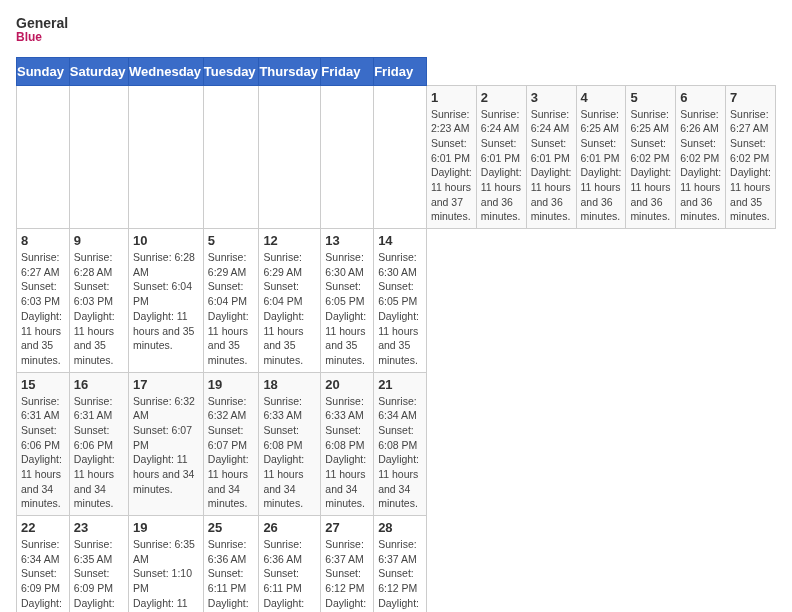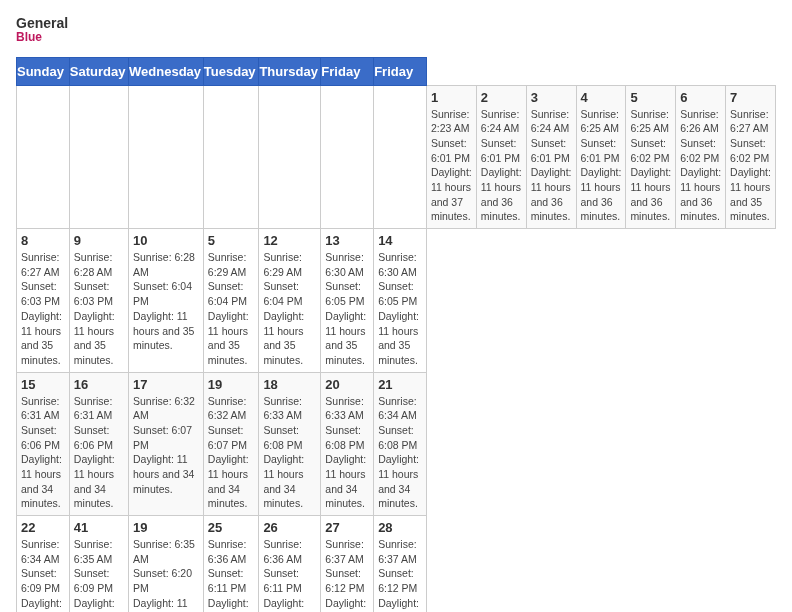--- a/index.html
+++ b/index.html
@@ -238,29 +238,29 @@
       </td>
       </tr>
       <tr>
         <td>
         <div class="day-number">22</div>
         <div class="day-detail">Sunrise: 6:34 AM</div>
         <div class="day-detail">Sunset: 6:09 PM</div>
         <div class="day-detail">Daylight: 11 hours and 34 minutes.</div>
       </td>
         <td>
-        <div class="day-number">41</div>
+        <div class="day-number">23</div>
         <div class="day-detail">Sunrise: 6:35 AM</div>
         <div class="day-detail">Sunset: 6:09 PM</div>
         <div class="day-detail">Daylight: 11 hours and 34 minutes.</div>
       </td>
         <td>
         <div class="day-number">19</div>
         <div class="day-detail">Sunrise: 6:35 AM</div>
-        <div class="day-detail">Sunset: 6:20 PM</div>
+        <div class="day-detail">Sunset: 1:10 PM</div>
         <div class="day-detail">Daylight: 11 hours and 34 minutes.</div>
       </td>
         <td>
         <div class="day-number">25</div>
         <div class="day-detail">Sunrise: 6:36 AM</div>
         <div class="day-detail">Sunset: 6:11 PM</div>
         <div class="day-detail">Daylight: 11 hours and 34 minutes.</div>
       </td>
         <td>
         <div class="day-number">26</div>

